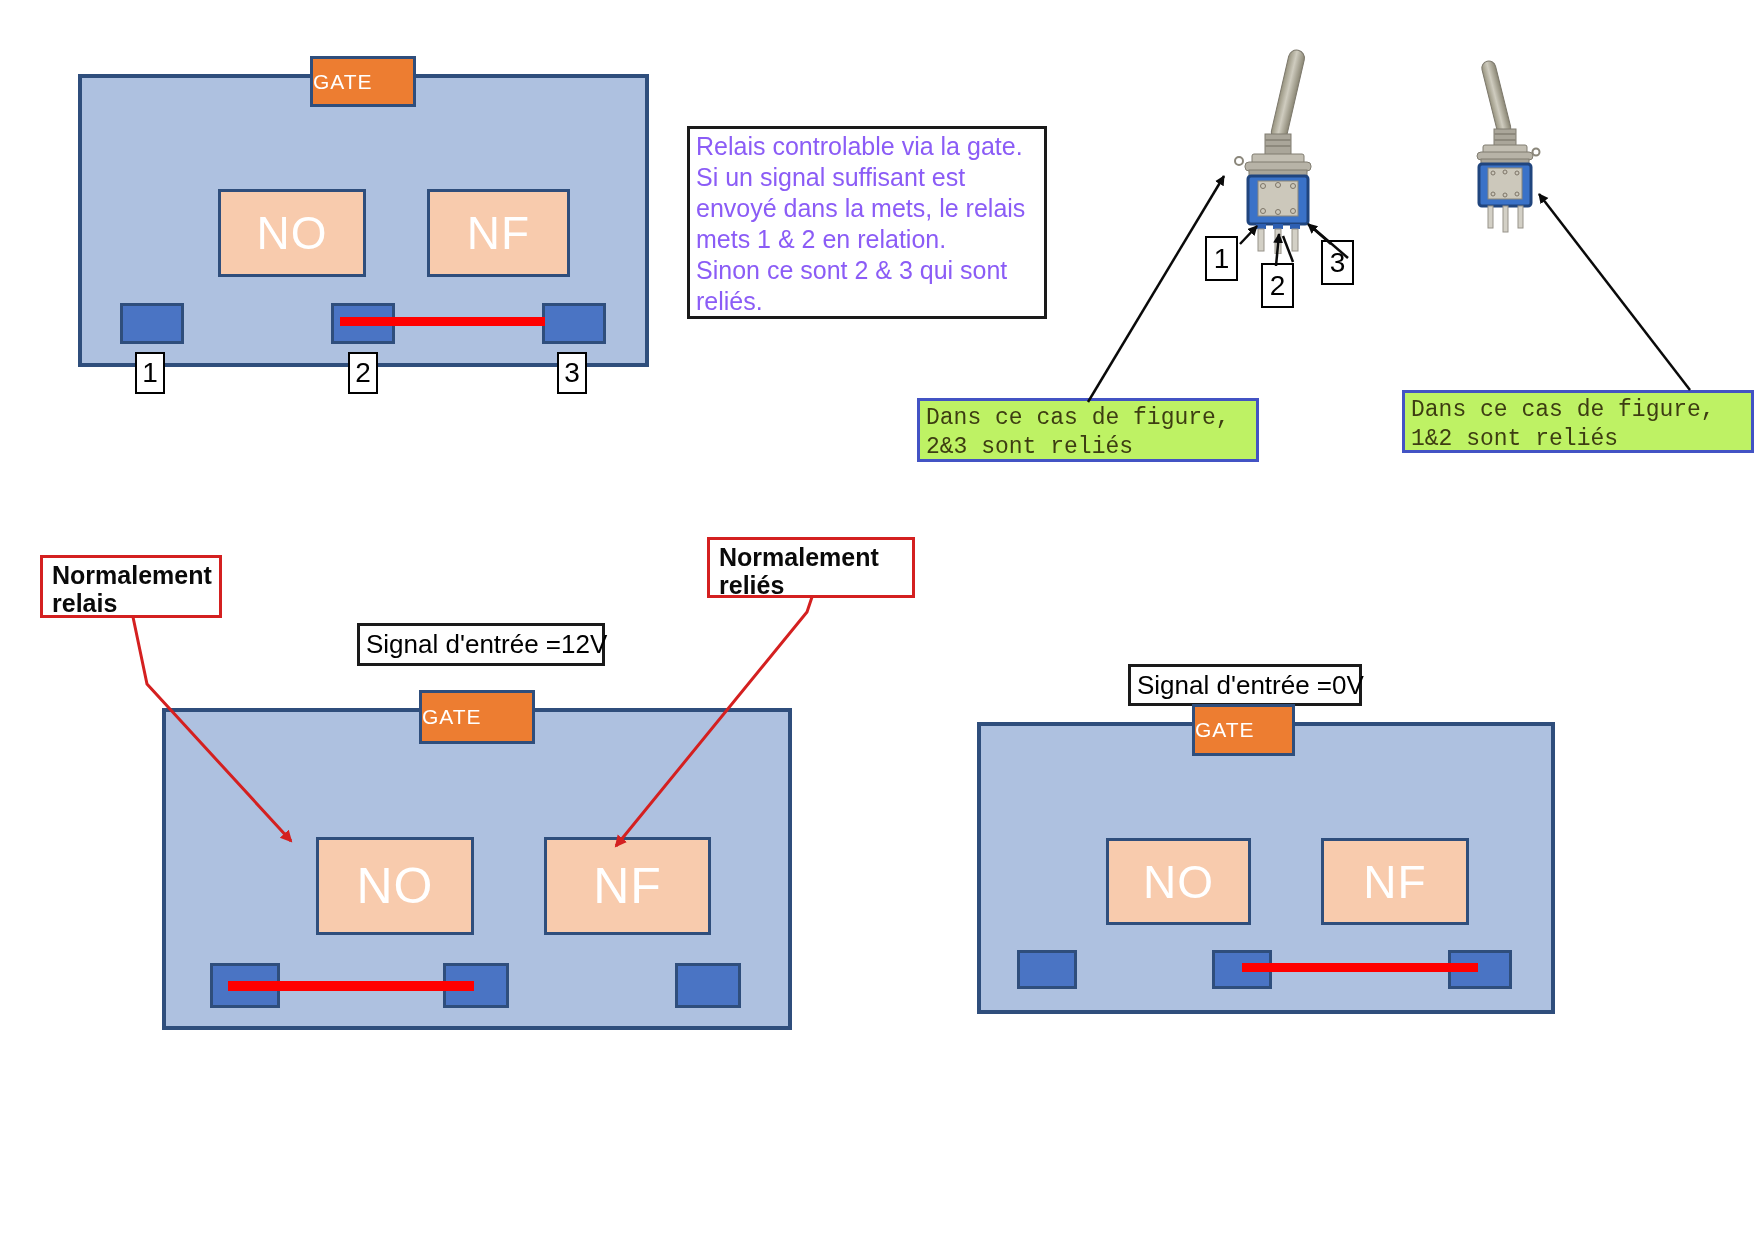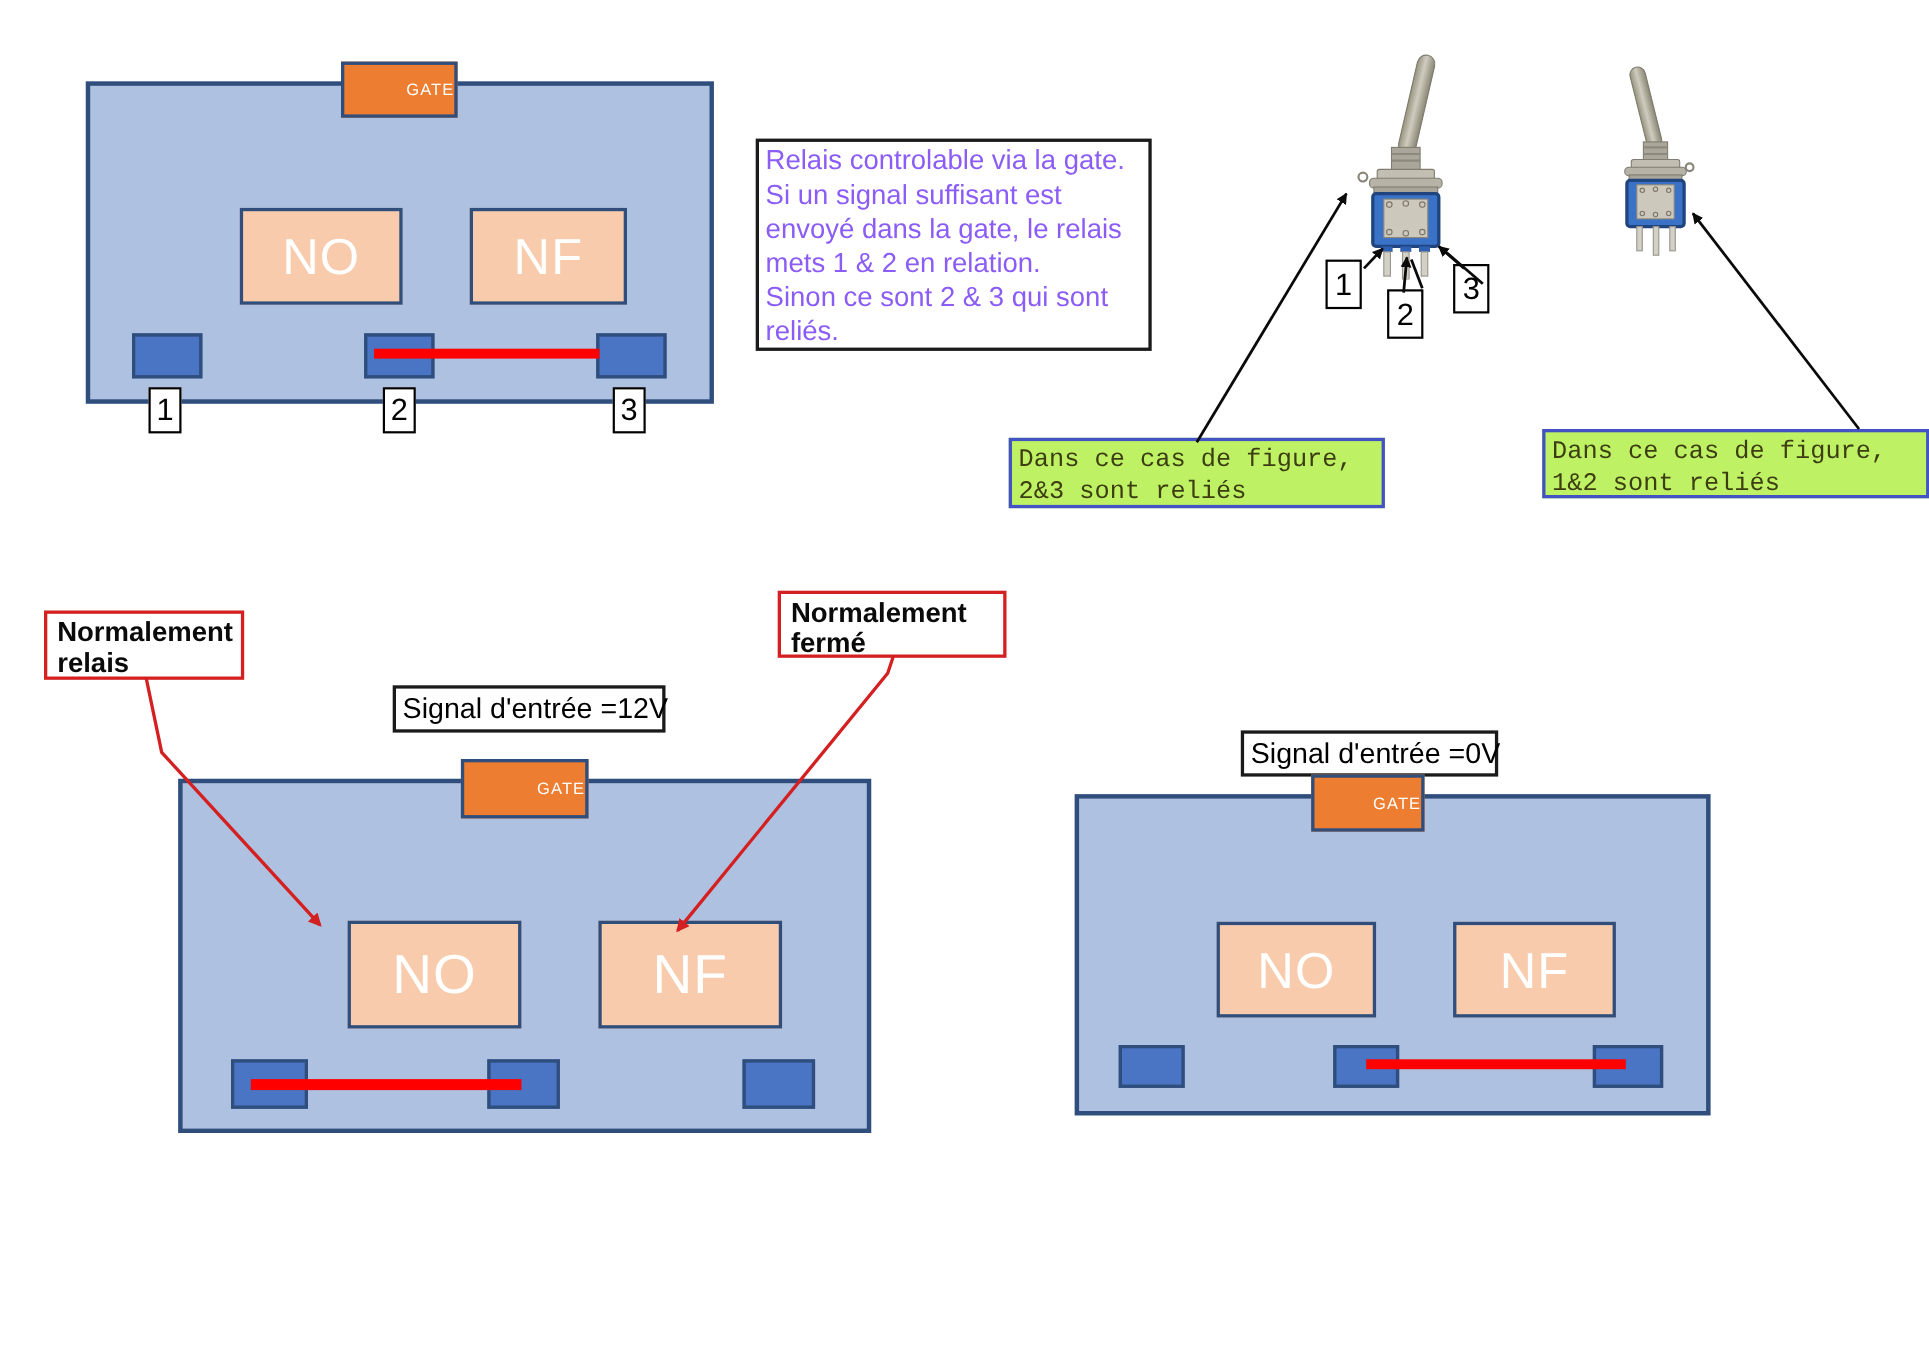--- a/index.html
+++ b/index.html
@@ -3,22 +3,22 @@
 <meta charset="utf-8">
 <style>
   html,body{margin:0;padding:0;background:#ffffff;}
   #canvas{
     position:relative;width:1754px;height:1241px;background:#ffffff;overflow:hidden;
     font-family:"Liberation Sans",sans-serif;
   }
   .abs{position:absolute;box-sizing:border-box;}
   
   .relay{background:#aec1e0;border:4px solid #2f4e7c;}
-  .gate{background:#ed7d31;border:3px solid #2f4e7c;display:flex;align-items:center;justify-content:flex-end;
-        color:#ffffff;font-size:15px;letter-spacing:1px;}
+  .gate{background:#ed7d31;border:3px solid #2f4e7c;display:flex;align-items:center;justify-content:flex-start;
+        color:#ffffff;font-size:21px;letter-spacing:1px;}
   .pad{background:#f8cbad;border:3px solid #2f4e7c;display:flex;align-items:center;justify-content:center;
        color:#ffffff;letter-spacing:1px;margin-left:31px;}
   .terminal{background:#4a74c4;border:3px solid #2f4e7c;}
   .wire{background:#ff0000;}
   .numtag{background:#ffffff;border:2px solid #000000;display:flex;align-items:center;justify-content:center;
           font-size:28px;color:#000;}
   
   .explain{border:3px solid #1a1a1a;background:#ffffff;color:#8b5cf6;font-size:25px;line-height:31px;padding:2px 6px;white-space:nowrap;}
   .note{background:#bef264;border:3px solid #4353c4;color:#3d3d12;
         font-family:"Liberation Mono","DejaVu Sans Mono",monospace;
@@ -55,21 +55,21 @@
   <div class="abs numtag" style="left:348px;top:352px;width:30px;height:42px;">
     <span>2</span>
   </div>
   <div class="abs numtag" style="left:557px;top:352px;width:30px;height:42px;">
     <span>3</span>
   </div>
 
   <div class="abs explain" style="left:687px;top:126px;width:360px;height:193px;">
     <span class="line">Relais controlable via la gate.</span>
     <span class="line">Si un signal suffisant est</span>
-    <span class="line">envoyé dans la gate, le relais</span>
+    <span class="line">envoyé dans la mets, le relais</span>
     <span class="line">mets 1 &amp; 2 en relation.</span>
     <span class="line">Sinon ce sont 2 &amp; 3 qui sont</span>
     <span class="line">reliés.</span>
   </div>
 
   <svg class="abs" style="left:1212px;top:42px;" width="132" height="212" viewBox="0 0 132 212">
     <defs>
       <linearGradient id="lev1" x1="0" y1="0" x2="1" y2="0">
         <stop offset="0" stop-color="#97937f"></stop>
           <stop offset="0.45" stop-color="#cfccbf"></stop>
@@ -151,21 +151,21 @@
     <span class="line">Dans ce cas de figure,</span>
     <span class="line">1&amp;2 sont reliés</span>
   </div>
 
   <div class="abs callout" style="left:40px;top:555px;width:182px;height:63px;">
     <span class="line">Normalement</span>
     <span class="line">relais</span>
   </div>
   <div class="abs callout" style="left:707px;top:537px;width:208px;height:61px;">
     <span class="line">Normalement</span>
-    <span class="line">fermé</span>
+    <span class="line">reliés</span>
   </div>
 
   <div class="abs sigbox" style="left:357px;top:623px;width:248px;height:43px;">
     <span>Signal d'entrée =12V</span>
   </div>
   <div class="abs sigbox" style="left:1128px;top:664px;width:234px;height:42px;">
     <span>Signal d'entrée =0V</span>
   </div>
 
   <div class="abs relay" style="left:162px;top:708px;width:630px;height:322px;"></div>

